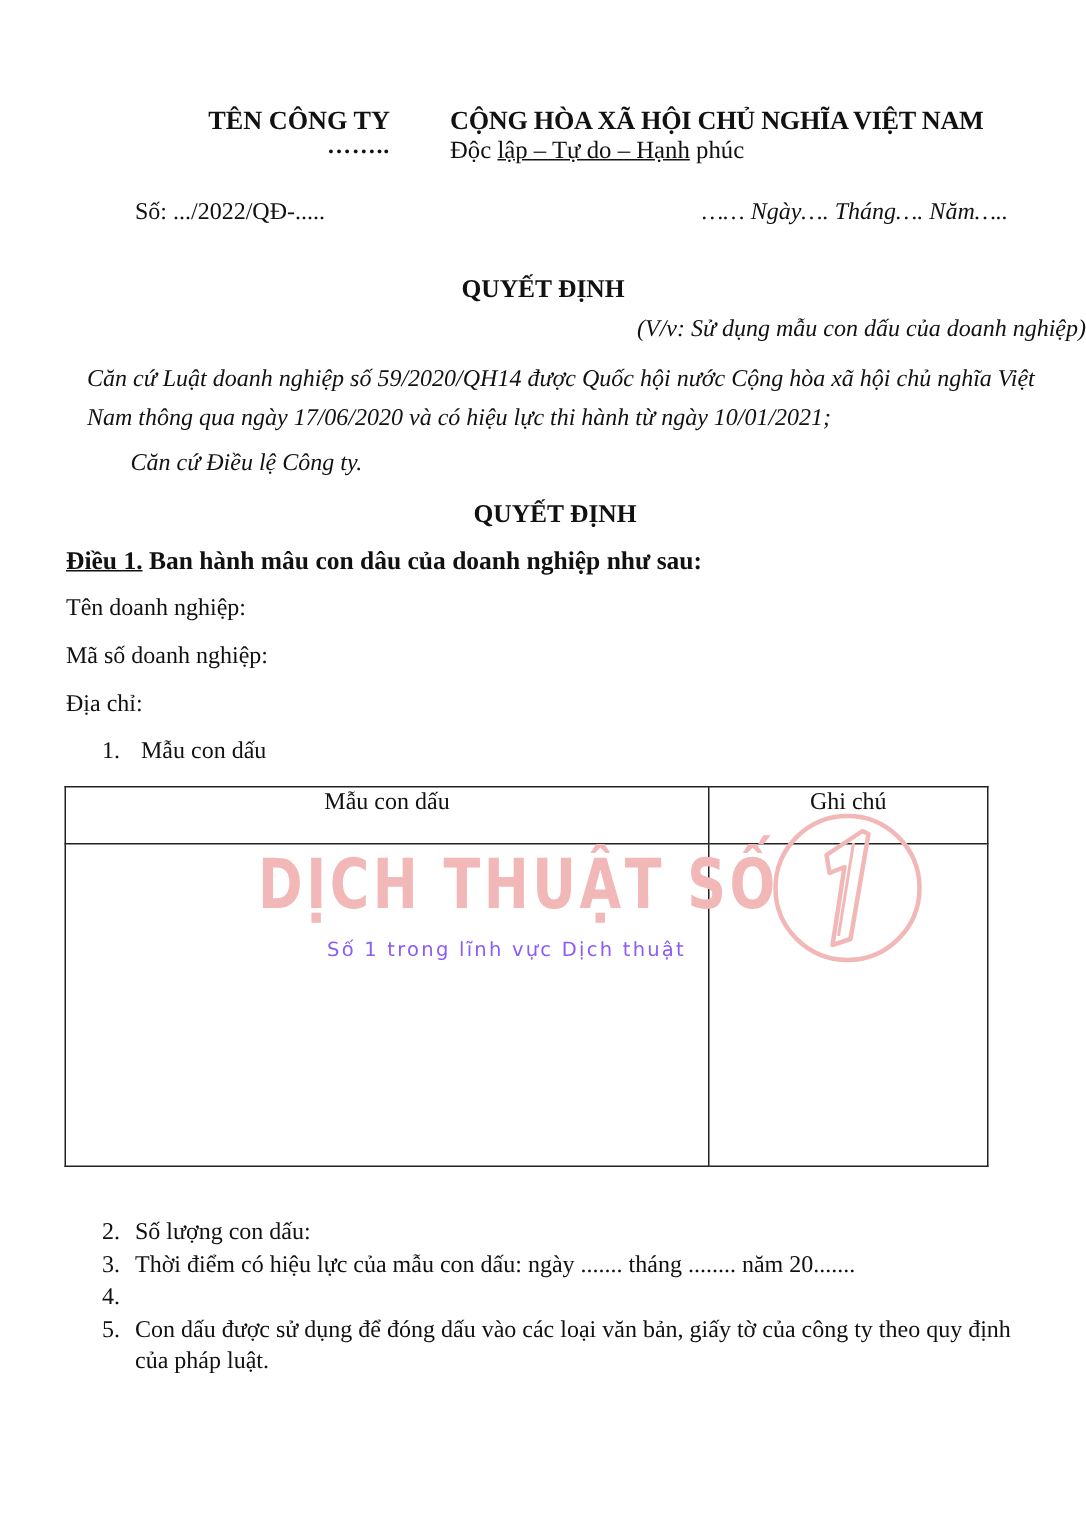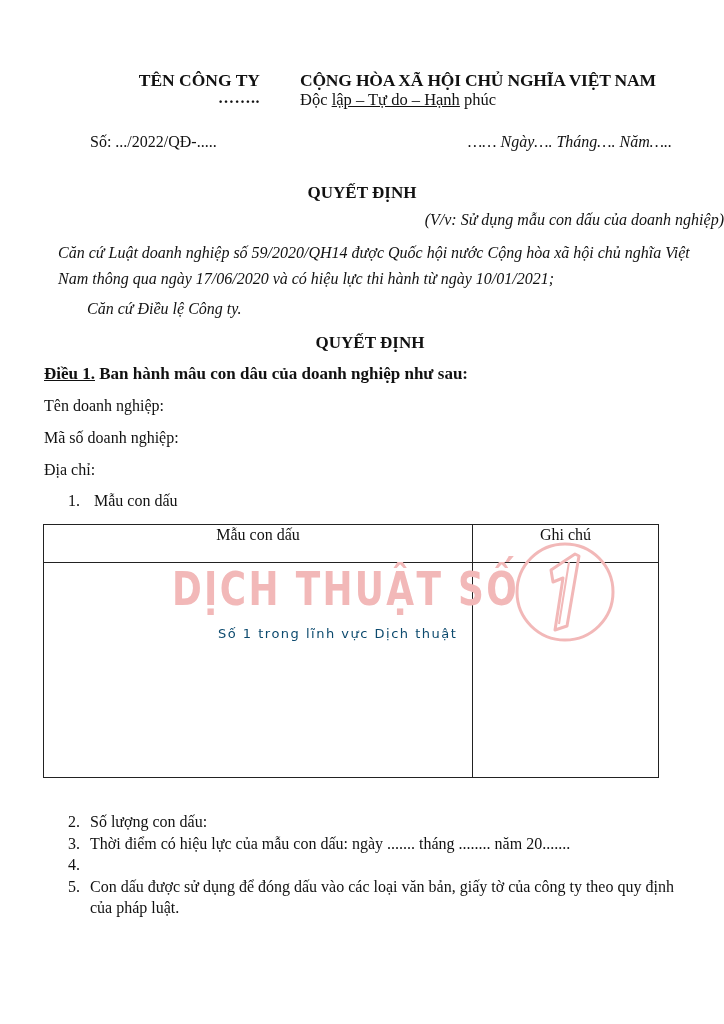--- a/index.html
+++ b/index.html
@@ -40,21 +40,21 @@
     table.stamp th { height: 36px; text-align: center; padding-top: 1px; }
     table.stamp .c1 { width: 428px; }
 
     .watermark { position: absolute; left: 170px; top: 540px; width: 460px; height: 130px; pointer-events: none; }
     .wm-text {
       position: absolute; left: 2px; top: 22px; font-family: "DejaVu Sans", sans-serif; font-weight: bold;
       font-size: 46px; color: #f2b8b8; letter-spacing: 3px; transform: scaleX(0.78); transform-origin: left top; white-space: nowrap;
     }
     .wm-tag {
       position: absolute; left: 48px; top: 86px; font-family: "DejaVu Sans", sans-serif; font-size: 13px;
-      color: #0c4a6e; letter-spacing: 1.5px; white-space: nowrap;
+      color: #8b5cf6; letter-spacing: 1.5px; white-space: nowrap;
     }
     .wm-circle { position: absolute; left: 343px; top: 0px; width: 104px; height: 104px; }
 
     .list-lower { left: 68px; top: 811px; font-size: 16px; line-height: 21.5px; white-space: normal; width: 620px; }
     .list-lower .row { display: flex; }
     .list-lower .row .num { flex: 0 0 22px; }
   </style>
 </head>
 <body>
 

